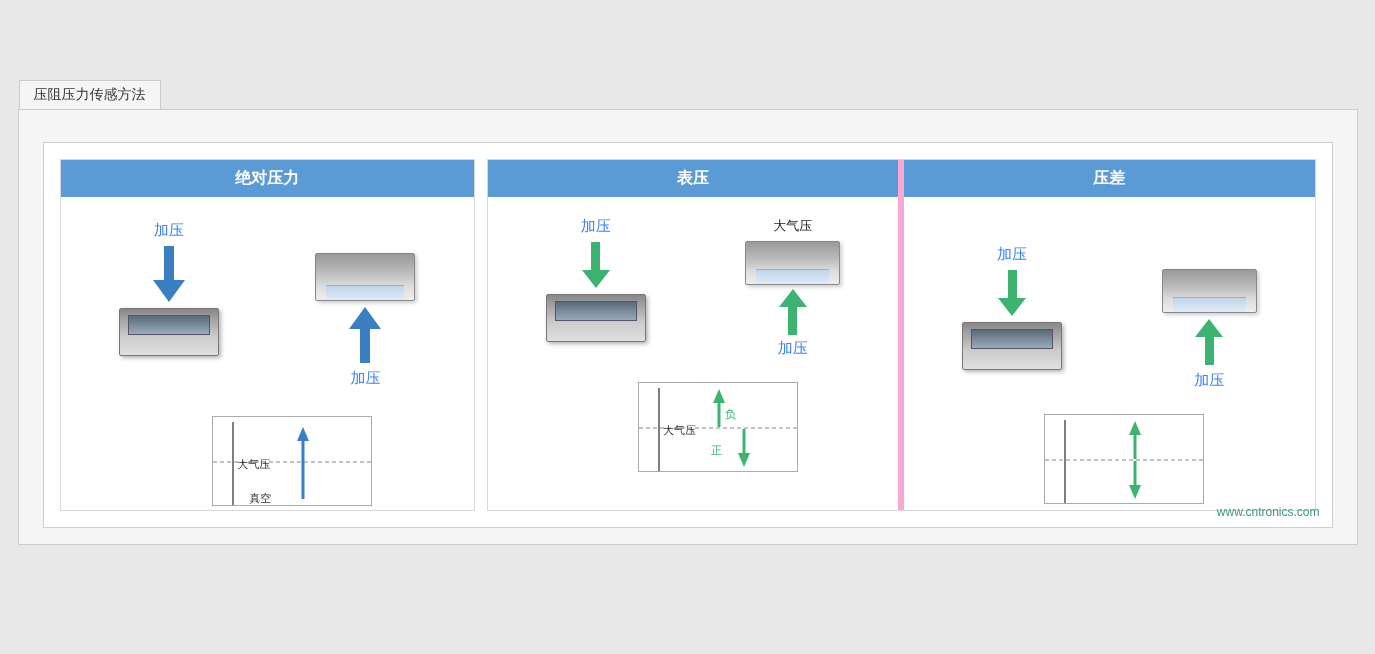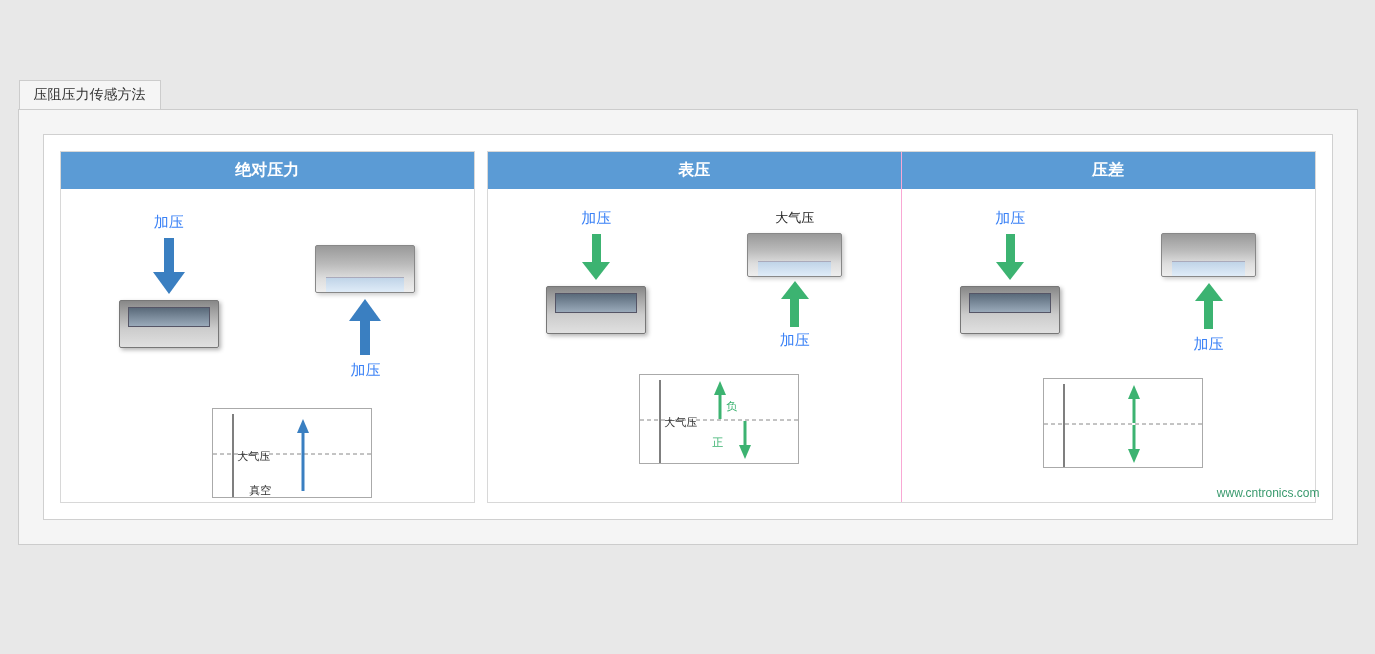--- a/index.html
+++ b/index.html
@@ -35,20 +35,21 @@
     .main-wrapper {
       background: white;
       border: 1px solid #d0d0d0;
       width: 100%;
       height: 100%;
       display: flex;
       flex-direction: row;
       padding: 16px;
       gap: 12px;
       position: relative;
+      margin-top: 8px;
     }
     .panel {
       flex: 1;
       border: 1px solid #d8d8d8;
       background: white;
       display: flex;
       flex-direction: column;
       align-items: center;
     }
     .panel-header {
@@ -173,24 +174,25 @@
       border: 1px solid #d8d8d8;
       background: white;
       display: flex;
       flex-direction: row;
     }
     .sub-panel {
       flex: 1;
       display: flex;
       flex-direction: column;
       align-items: center;
-      border-right: 1px solid #f9a8d4;
+      border-right: 6px solid #f9a8d4;
     }
     .sub-panel:last-child {
       border-right: none;
+      gap: 28px;
     }
     .sub-panel-header {
       width: 100%;
       background: #5b9bd5;
       color: white;
       text-align: center;
       padding: 8px 0;
       font-size: 16px;
       font-weight: bold;
     }
@@ -198,21 +200,21 @@
       flex: 1;
       width: 100%;
       display: flex;
       flex-direction: column;
       align-items: center;
       padding: 8px;
     }
     
     .watermark {
       position: absolute;
-      bottom: 19px;
+      bottom: 8px;
       right: 12px;
       font-size: 12px;
       color: #3a9a6e;
     }
     
     .device-box {
       width: 100px;
       height: 48px;
       background: linear-gradient(180deg, #888 0%, #aaa 30%, #ccc 60%, #e0e0e0 100%);
       border: 1px solid #777;

